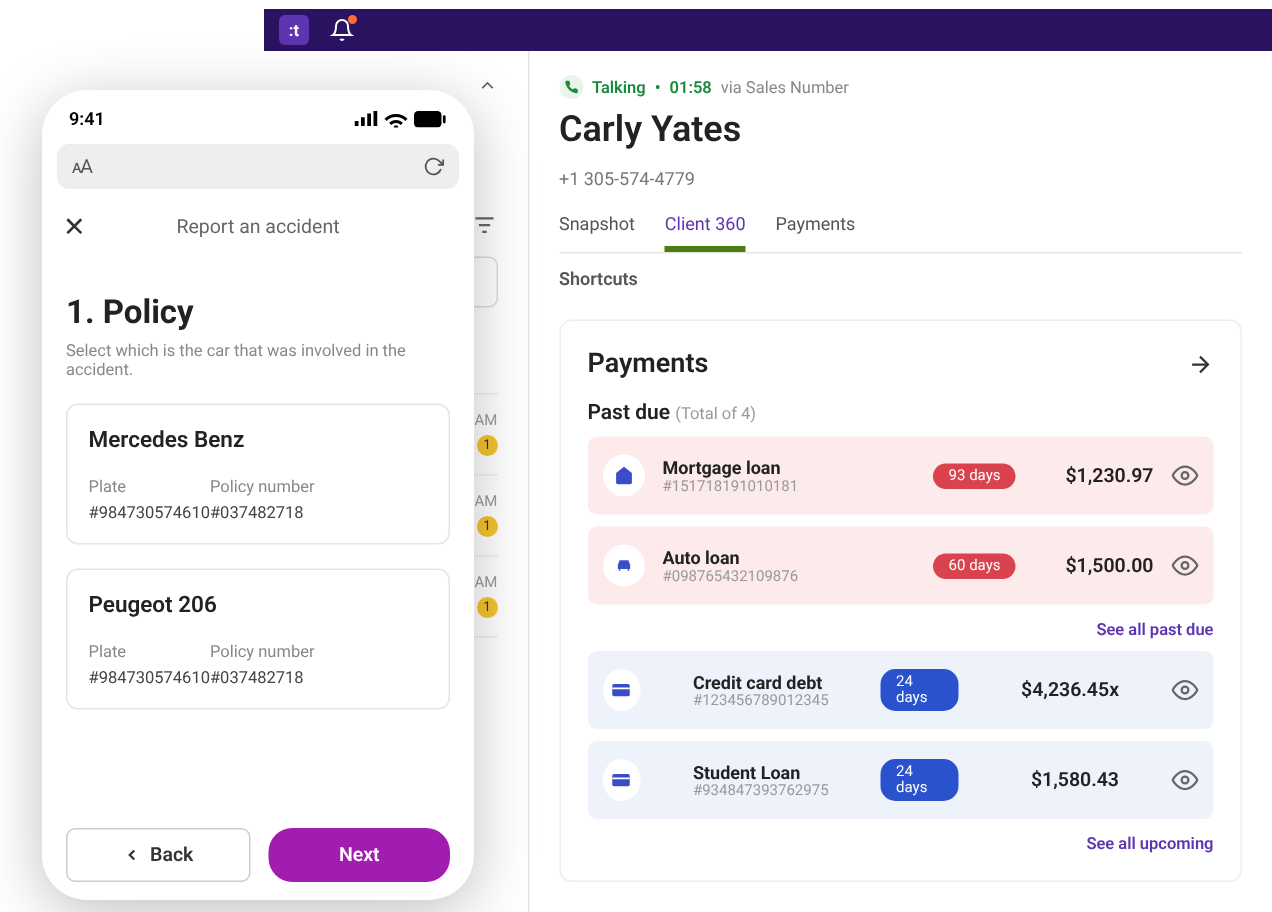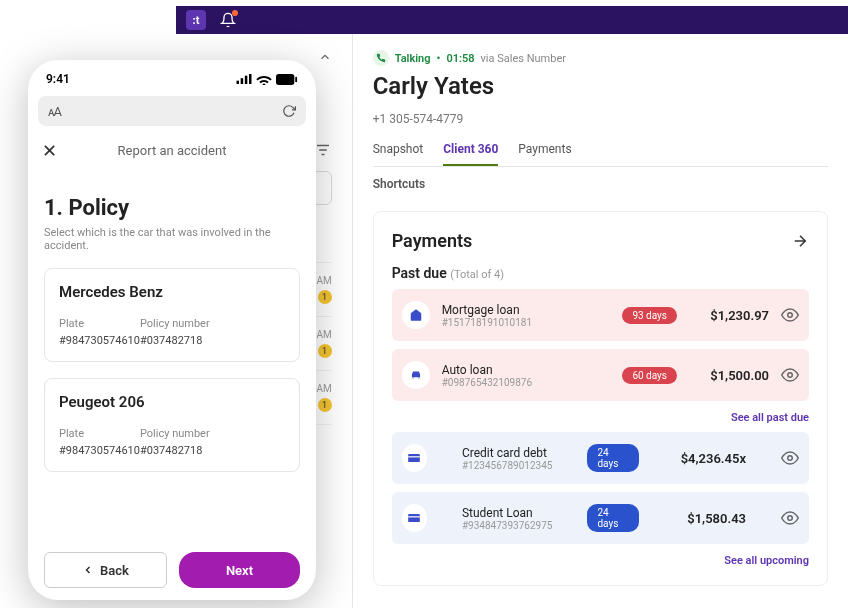--- a/index.html
+++ b/index.html
@@ -29,34 +29,34 @@
 .conv-badge { width: 14px; height: 14px; background: #f4c430; border-radius: 50%; font-size: 9px; display: flex; align-items: center; justify-content: center; color: #333; }
 
 .dsk-right { flex: 1; padding: 16px 20px; }
 .call-status { display: flex; align-items: center; gap: 6px; font-size: 11px; color: #888; }
 .call-dot { width: 16px; height: 16px; border-radius: 50%; background: #e8f5e9; display: flex; align-items: center; justify-content: center; }
 .call-label { color: #1b8a3f; font-weight: 600; }
 .client-name { font-size: 24px; font-weight: 600; color: #222; margin-top: 6px; }
 .client-phone { font-size: 12px; color: #777; margin-top: 12px; }
 .client-tabs { display: flex; gap: 20px; margin-top: 16px; border-bottom: 1px solid #e5e5e5; }
 .client-tab { font-size: 12px; color: #555; padding-bottom: 8px; cursor: pointer; }
-.client-tab.active { color: #5e35b1; border-bottom: 2px solid #4d7c0f; font-weight: 700; }
+.client-tab.active { color: #5e35b1; border-bottom: 4px solid #4d7c0f; font-weight: 400; }
 .shortcuts { font-size: 12px; color: #555; padding: 10px 0; font-weight: 600; }
 
 .payments-card { background: #fff; border: 1px solid #eee; border-radius: 8px; padding: 18px; margin-top: 10px; }
 .payments-hdr { display: flex; justify-content: space-between; align-items: center; }
 .payments-title { font-size: 18px; font-weight: 600; color: #222; }
 .section-label { font-size: 14px; font-weight: 600; color: #222; margin-top: 14px; }
 .section-count { font-size: 11px; color: #999; font-weight: 400; margin-top: 11px; }
 .pay-row { display: flex; align-items: center; padding: 12px 10px; border-radius: 6px; margin-top: 8px; gap: 12px; }
 .pay-row.past { background: #fdebec; }
 .pay-row.upcoming { background: #eef3fb; gap: 35px; }
 .pay-icon { width: 28px; height: 28px; border-radius: 50%; background: #fff; display: flex; align-items: center; justify-content: center; font-size: 13px; }
 .pay-main { flex: 1; }
-.pay-name { font-size: 12px; font-weight: 400; color: #222; }
+.pay-name { font-size: 12px; font-weight: 700; color: #222; }
 .pay-num { font-size: 10px; color: #999; }
 .pay-badge { font-size: 10px; color: #fff; padding: 3px 10px; border-radius: 10px; }
 .pay-badge.red { background: #d9434e; }
 .pay-badge.blue { background: #2952cc; }
 .pay-amount { font-size: 13px; font-weight: 600; color: #222; width: 80px; text-align: right; }
 .pay-eye { color: #666; }
 .see-all { text-align: right; font-size: 11px; color: #5e35b1; font-weight: 600; margin-top: 10px; cursor: pointer; }
 
 
 .phone { position: absolute; left: 28px; top: 60px; width: 288px; height: 540px; background: #fff; border-radius: 30px; box-shadow: 0 8px 40px rgba(0,0,0,0.25); overflow: hidden; z-index: 10; }

